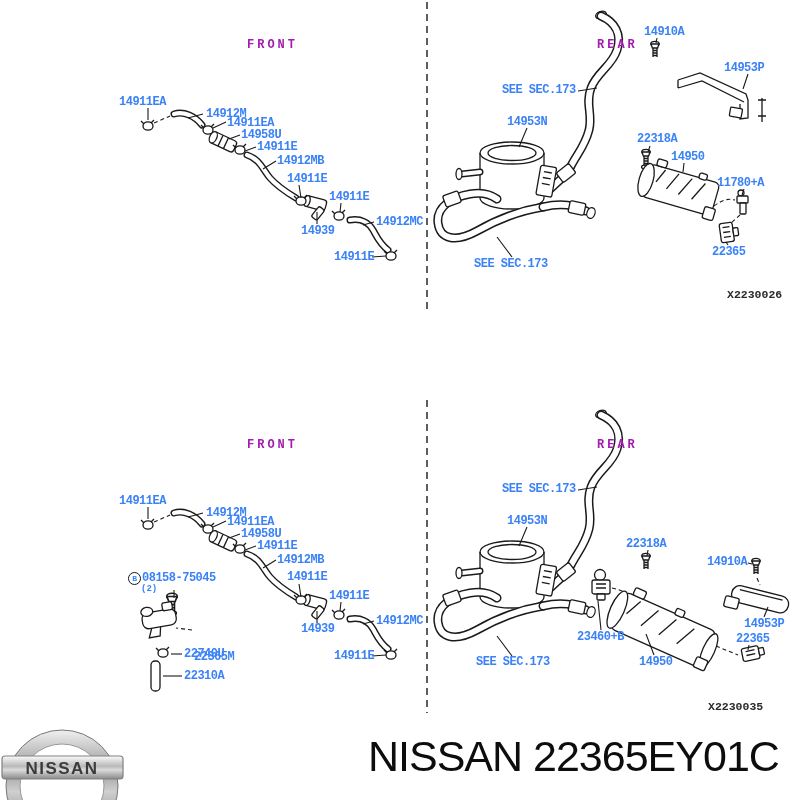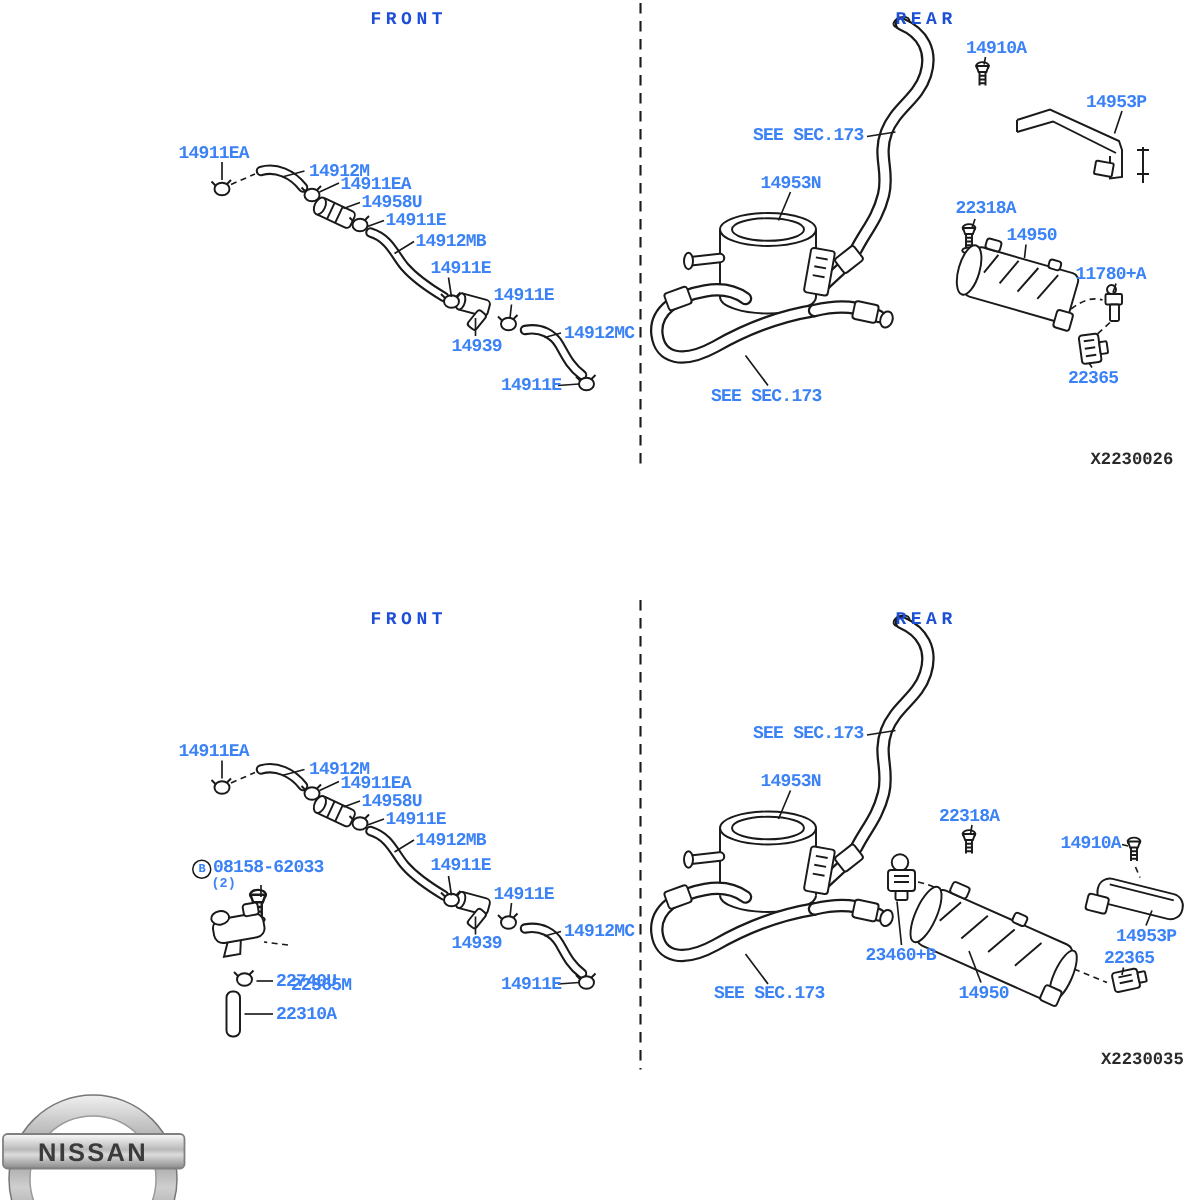--- a/index.html
+++ b/index.html
@@ -1,21 +1,21 @@
 <!DOCTYPE html>
 <html><head>
 <meta charset="utf-8">
 <style>
   html,body{margin:0;padding:0;background:#ffffff;}
   #stage{position:relative;width:800px;height:800px;background:#fff;overflow:hidden;
          font-family:"Liberation Sans",sans-serif;}
   svg text{font-family:"Liberation Sans",sans-serif;}
   .pl{position:absolute;font:600 12px/1.1 "Liberation Mono",monospace;letter-spacing:-0.5px;
       color:#3b82f6;white-space:nowrap;}
-  .hd{position:absolute;font:600 12px/1.1 "Liberation Mono",monospace;letter-spacing:3px;color:#1d4ed8;}
+  .hd{position:absolute;font:600 12px/1.1 "Liberation Mono",monospace;letter-spacing:3px;color:#a21caf;margin-top:32px;}
   .code{position:absolute;font:600 11.5px/1.1 "Liberation Mono",monospace;letter-spacing:0;color:#2a2a2a;}
   .qty{font-size:9px;letter-spacing:0;}
   .circB{display:inline-block;width:11px;height:11px;border:1.2px solid #161616;border-radius:50%;
          font-size:8px;line-height:11px;text-align:center;margin-right:1px;font-weight:700;}
   .brand{position:absolute;left:368px;top:735px;font:400 43px/1 "Liberation Sans",sans-serif;
          letter-spacing:-1px;color:#0d0d0d;white-space:nowrap;}
   
   .ln{stroke:#1a1a1a;stroke-width:1.3;fill:none;}
   .lnF{stroke:#1a1a1a;stroke-width:1.3;fill:#ffffff;}
   .ldr{stroke:#1a1a1a;stroke-width:1.1;fill:none;}
@@ -237,47 +237,48 @@
 
   <span class="pl" style="left:644px;top:26px">14910A</span>
   <span class="pl" style="left:724px;top:62px">14953P</span>
   <span class="pl" style="left:502px;top:84px">SEE SEC.173</span>
   <span class="pl" style="left:507px;top:116px">14953N</span>
   <span class="pl" style="left:637px;top:133px">22318A</span>
   <span class="pl" style="left:671px;top:151px">14950</span>
   <span class="pl" style="left:717px;top:177px">11780+A</span>
   <span class="pl" style="left:712px;top:246px">22365</span>
   <span class="pl" style="left:474px;top:258px">SEE SEC.173</span>
-  <span class="code" style="left:727px;top:301px">X2230026</span>
+  <span class="code" style="left:727px;top:289px">X2230026</span>
 
   <span class="hd" style="left:247px;top:407px">FRONT</span>
   <span class="hd" style="left:597px;top:407px">REAR</span>
 
   <span class="pl" style="left:119px;top:495px">14911EA</span>
   <span class="pl" style="left:206px;top:507px">14912M</span>
   <span class="pl" style="left:227px;top:516px">14911EA</span>
   <span class="pl" style="left:241px;top:528px">14958U</span>
   <span class="pl" style="left:257px;top:540px">14911E</span>
   <span class="pl" style="left:277px;top:554px">14912MB</span>
   <span class="pl" style="left:287px;top:571px">14911E</span>
   <span class="pl" style="left:329px;top:590px">14911E</span>
   <span class="pl" style="left:301px;top:623px">14939</span>
   <span class="pl" style="left:376px;top:615px">14912MC</span>
   <span class="pl" style="left:334px;top:650px">14911E</span>
 
-  <span class="pl" style="left:128px;top:572px"><span class="circB">B</span><span>08158-62033</span></span>
+  <span class="pl" style="left:128px;top:572px"><span class="circB">B</span><span>08158-75045</span></span>
   <span class="pl qty" style="left:141px;top:585px">(2)</span>
   <span class="pl" style="left:194px;top:651px">22365M</span>
   <span class="pl" style="left:184px;top:648px">22740U</span>
   <span class="pl" style="left:184px;top:670px">22310A</span>
 
   <span class="pl" style="left:502px;top:483px">SEE SEC.173</span>
   <span class="pl" style="left:507px;top:515px">14953N</span>
   <span class="pl" style="left:626px;top:538px">22318A</span>
   <span class="pl" style="left:707px;top:556px">14910A</span>
   <span class="pl" style="left:577px;top:631px">23460+B</span>
   <span class="pl" style="left:639px;top:656px">14950</span>
   <span class="pl" style="left:744px;top:618px">14953P</span>
   <span class="pl" style="left:736px;top:633px">22365</span>
   <span class="pl" style="left:476px;top:656px">SEE SEC.173</span>
-  <span class="code" style="left:734px;top:701px">X2230035</span>
-
+  <span class="code" style="left:708px;top:701px">X2230035</span>
+
+  <div class="brand">NISSAN 22365EY01C</div>
 </div>
 
 </body></html>

